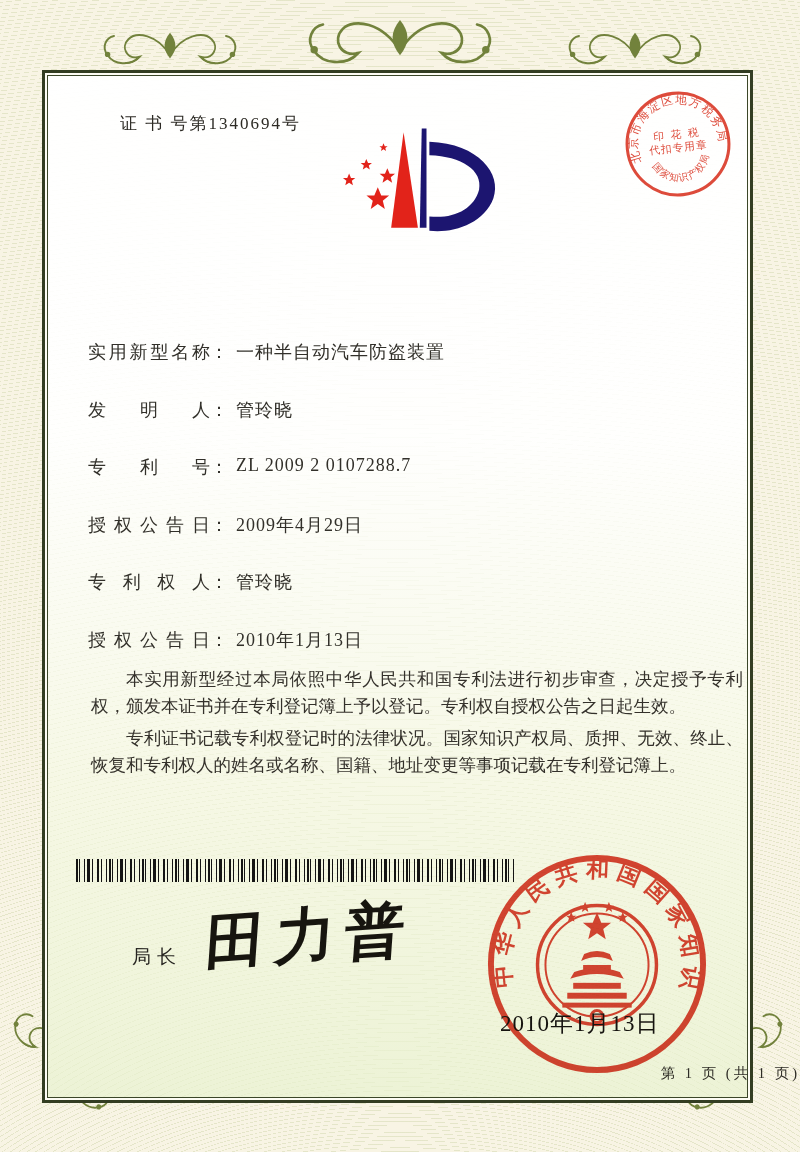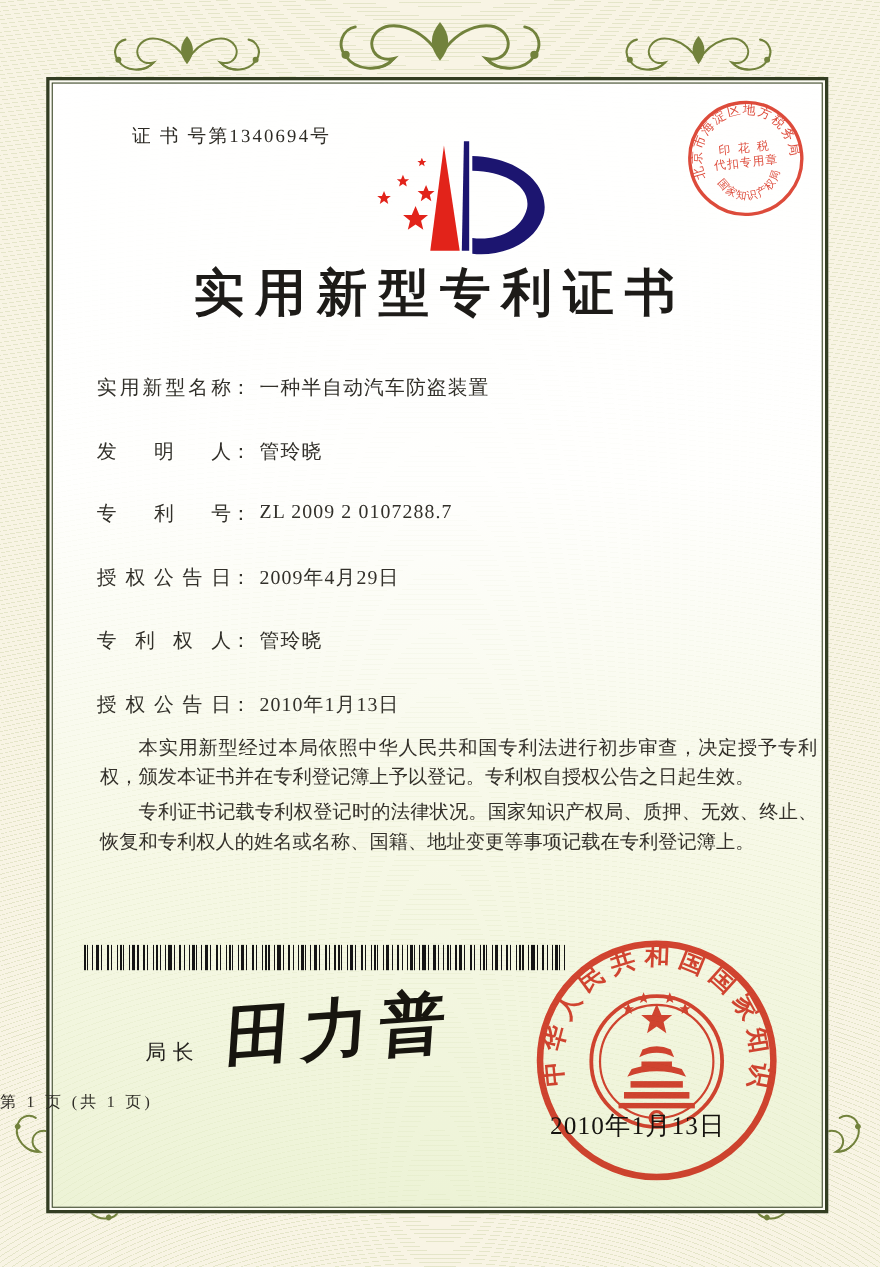--- a/index.html
+++ b/index.html
@@ -61,21 +61,21 @@
   .signature{
     position:absolute;left:205px;top:896px;font-size:60px;font-weight:600;color:#17150f;
     font-family:"DejaVu Sans","Liberation Sans",sans-serif;
     transform:rotate(-4deg) skewX(-8deg);letter-spacing:10px;
   }
   
   .seal-top{position:absolute;left:622px;top:88px;width:112px;height:112px;opacity:.88;transform:rotate(-6deg);mix-blend-mode:multiply;}
   .seal-main{position:absolute;left:483px;top:850px;width:228px;height:228px;opacity:.9;mix-blend-mode:multiply;}
   .issue-date{position:absolute;left:500px;top:1008px;font-size:23px;letter-spacing:1px;color:#15130f;z-index:12;}
   
-  .page-footer{position:absolute;left:0;top:992px;width:100%;text-align:left;font-size:14.5px;letter-spacing:3px;color:#2e2c26;}
+  .page-footer{position:absolute;left:0;top:1064px;width:100%;text-align:right;font-size:14.5px;letter-spacing:3px;color:#2e2c26;}
   .seal-text{font-family:"Liberation Serif","DejaVu Serif",serif;}
 </style>
 </head>
 <body>
 
 <div class="page">
 
   <svg width="0" height="0" style="position:absolute">
     <defs>
       <path id="star-path" d="M0,-10 L2.9,-3.1 L9.5,-3.1 L4.2,1.2 L5.9,8.1 L0,4 L-5.9,8.1 L-4.2,1.2 L-9.5,-3.1 L-2.9,-3.1 Z"></path>
@@ -150,21 +150,20 @@
         <textPath href="#topseal-arc" startOffset="0">北京市海淀区地方税务局</textPath>
       </text>
       <text font-size="9.5" fill="#d93220" letter-spacing="1">
         <textPath href="#topseal-arc2" startOffset="2">国家知识产权局</textPath>
       </text>
       <text x="55" y="49" text-anchor="middle" font-size="10.5" fill="#d93220" letter-spacing="2">印 花 税</text>
       <text x="55" y="62" text-anchor="middle" font-size="10.5" fill="#d93220" letter-spacing="1">代扣专用章</text>
     </svg>
   </div>
 
-  <div class="title">实用新型专利证书</div>
 
   <div class="fields">
     <div class="field-row">
       <span class="field-label">实用新型名称</span>
         <span class="field-colon">：</span>
       <span class="field-value">一种半自动汽车防盗装置</span>
     </div>
     <div class="field-row">
       <span class="field-label">发明人</span>
         <span class="field-colon">：</span>

